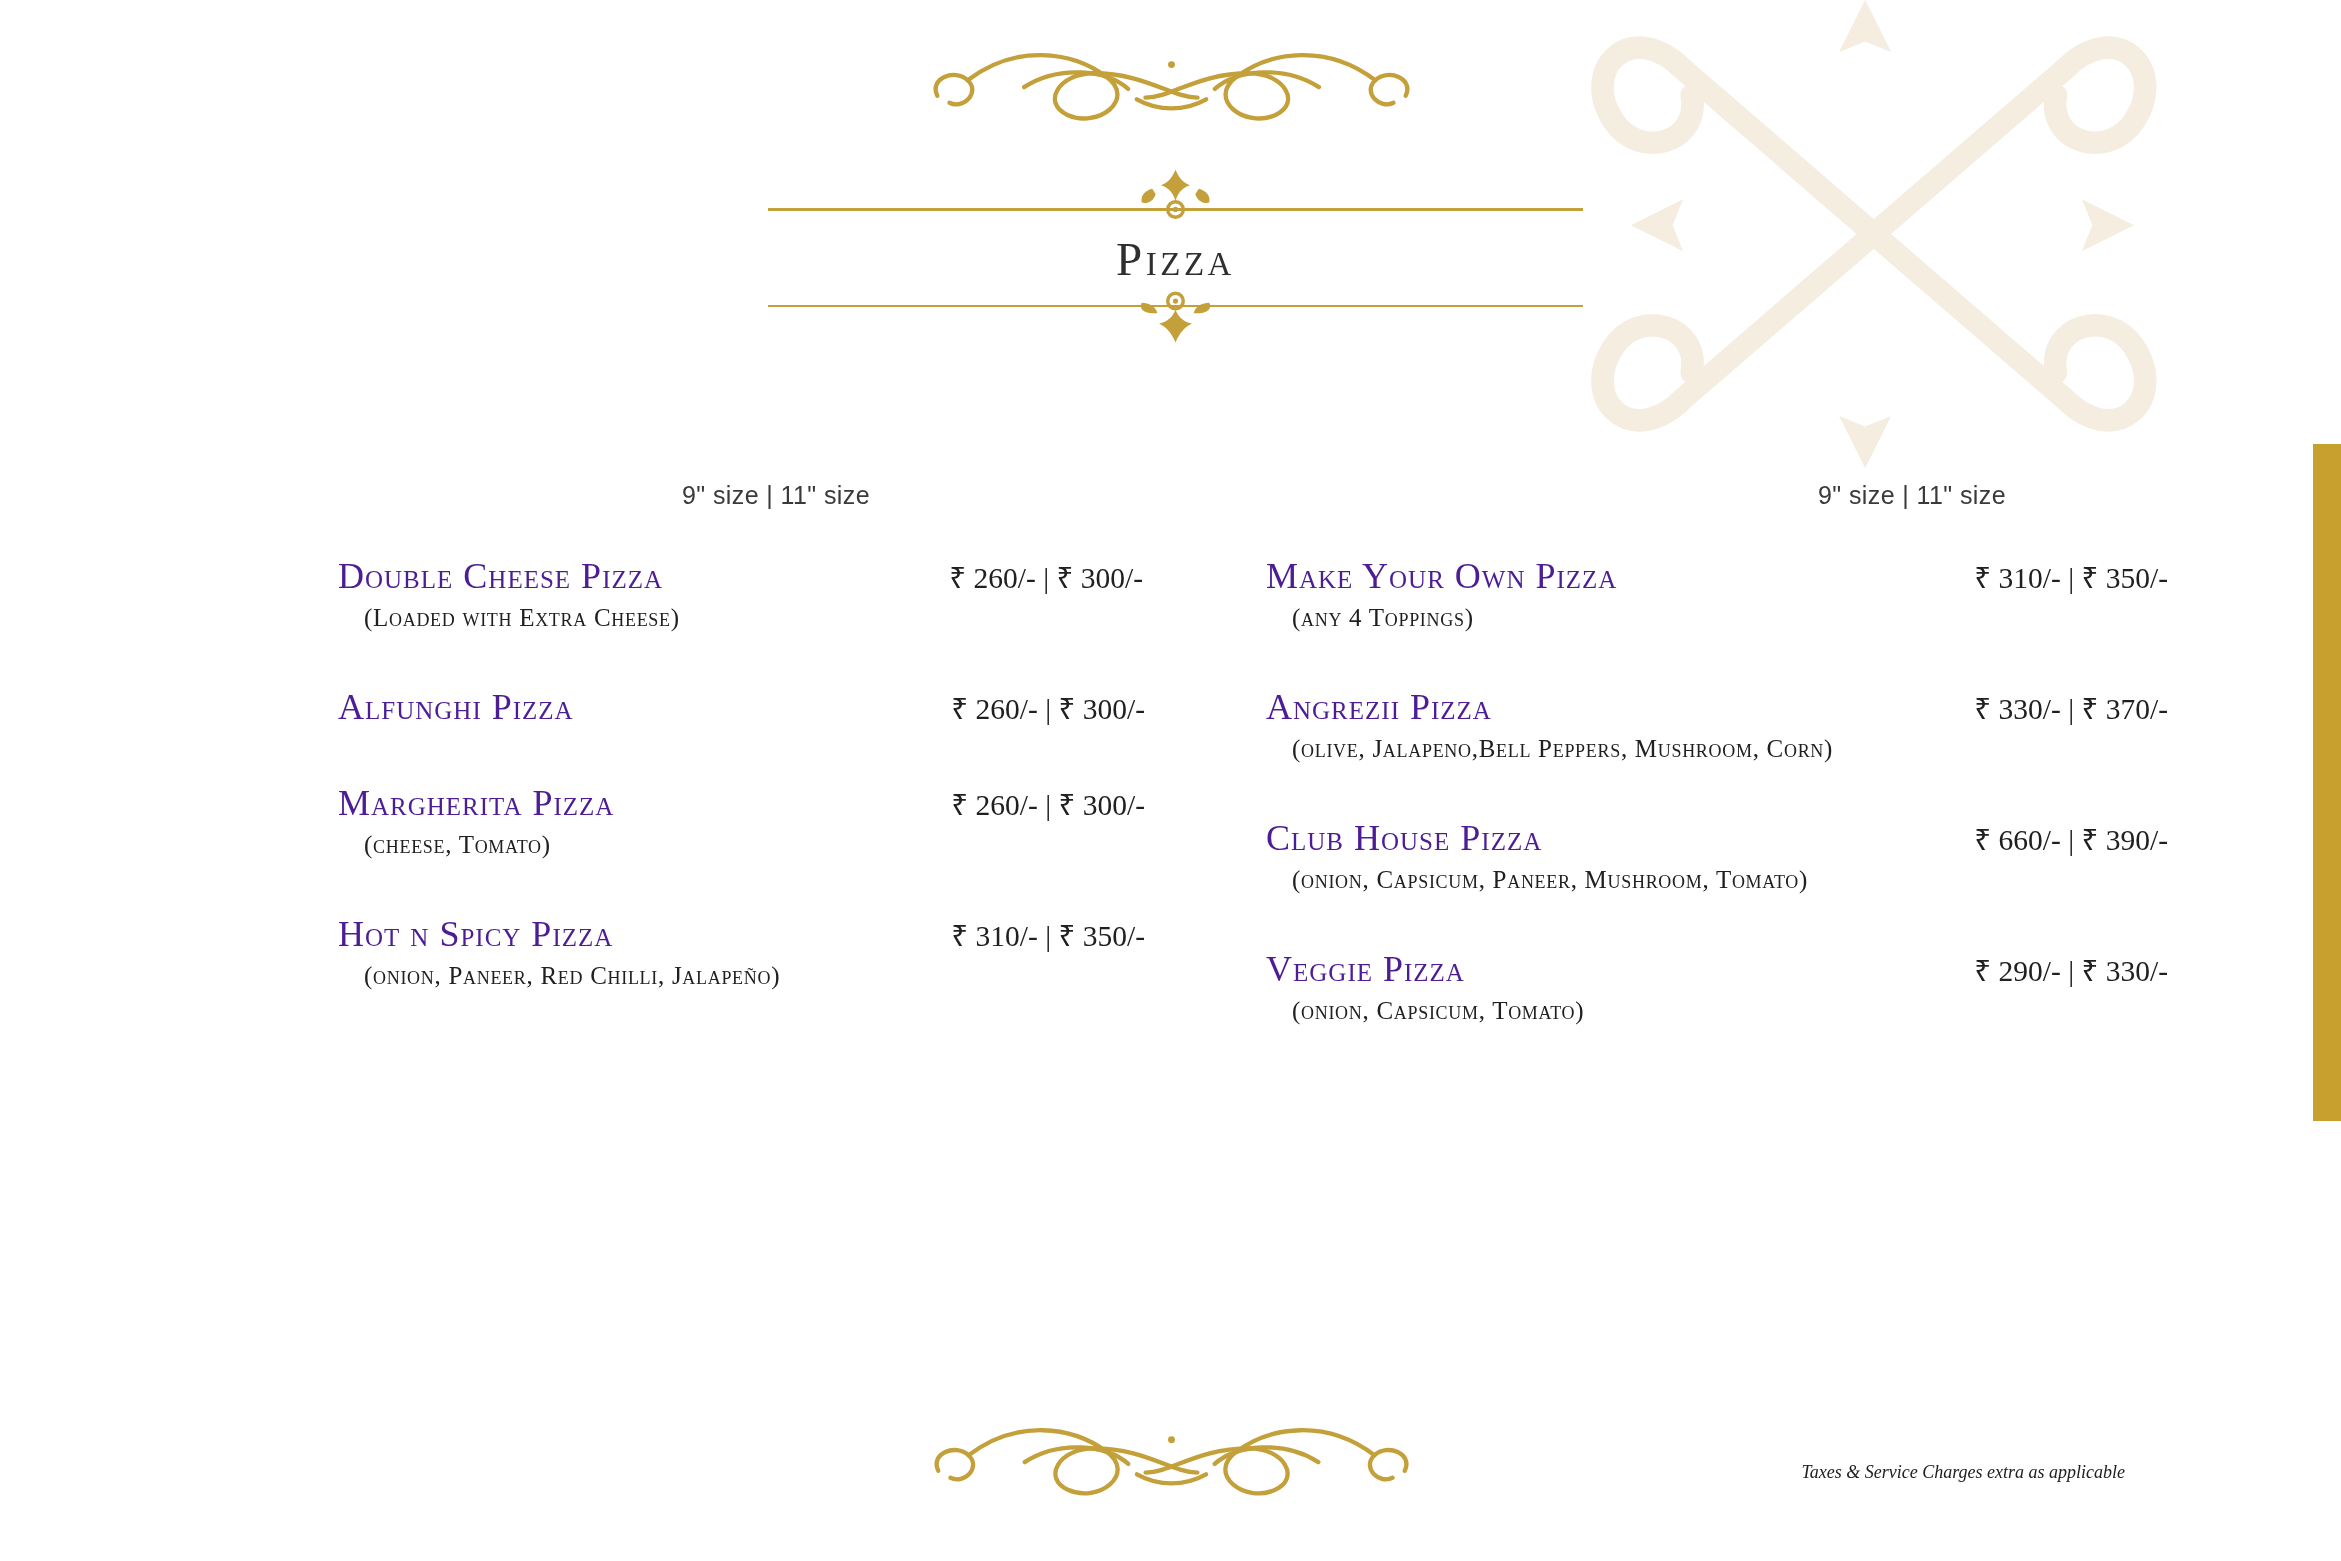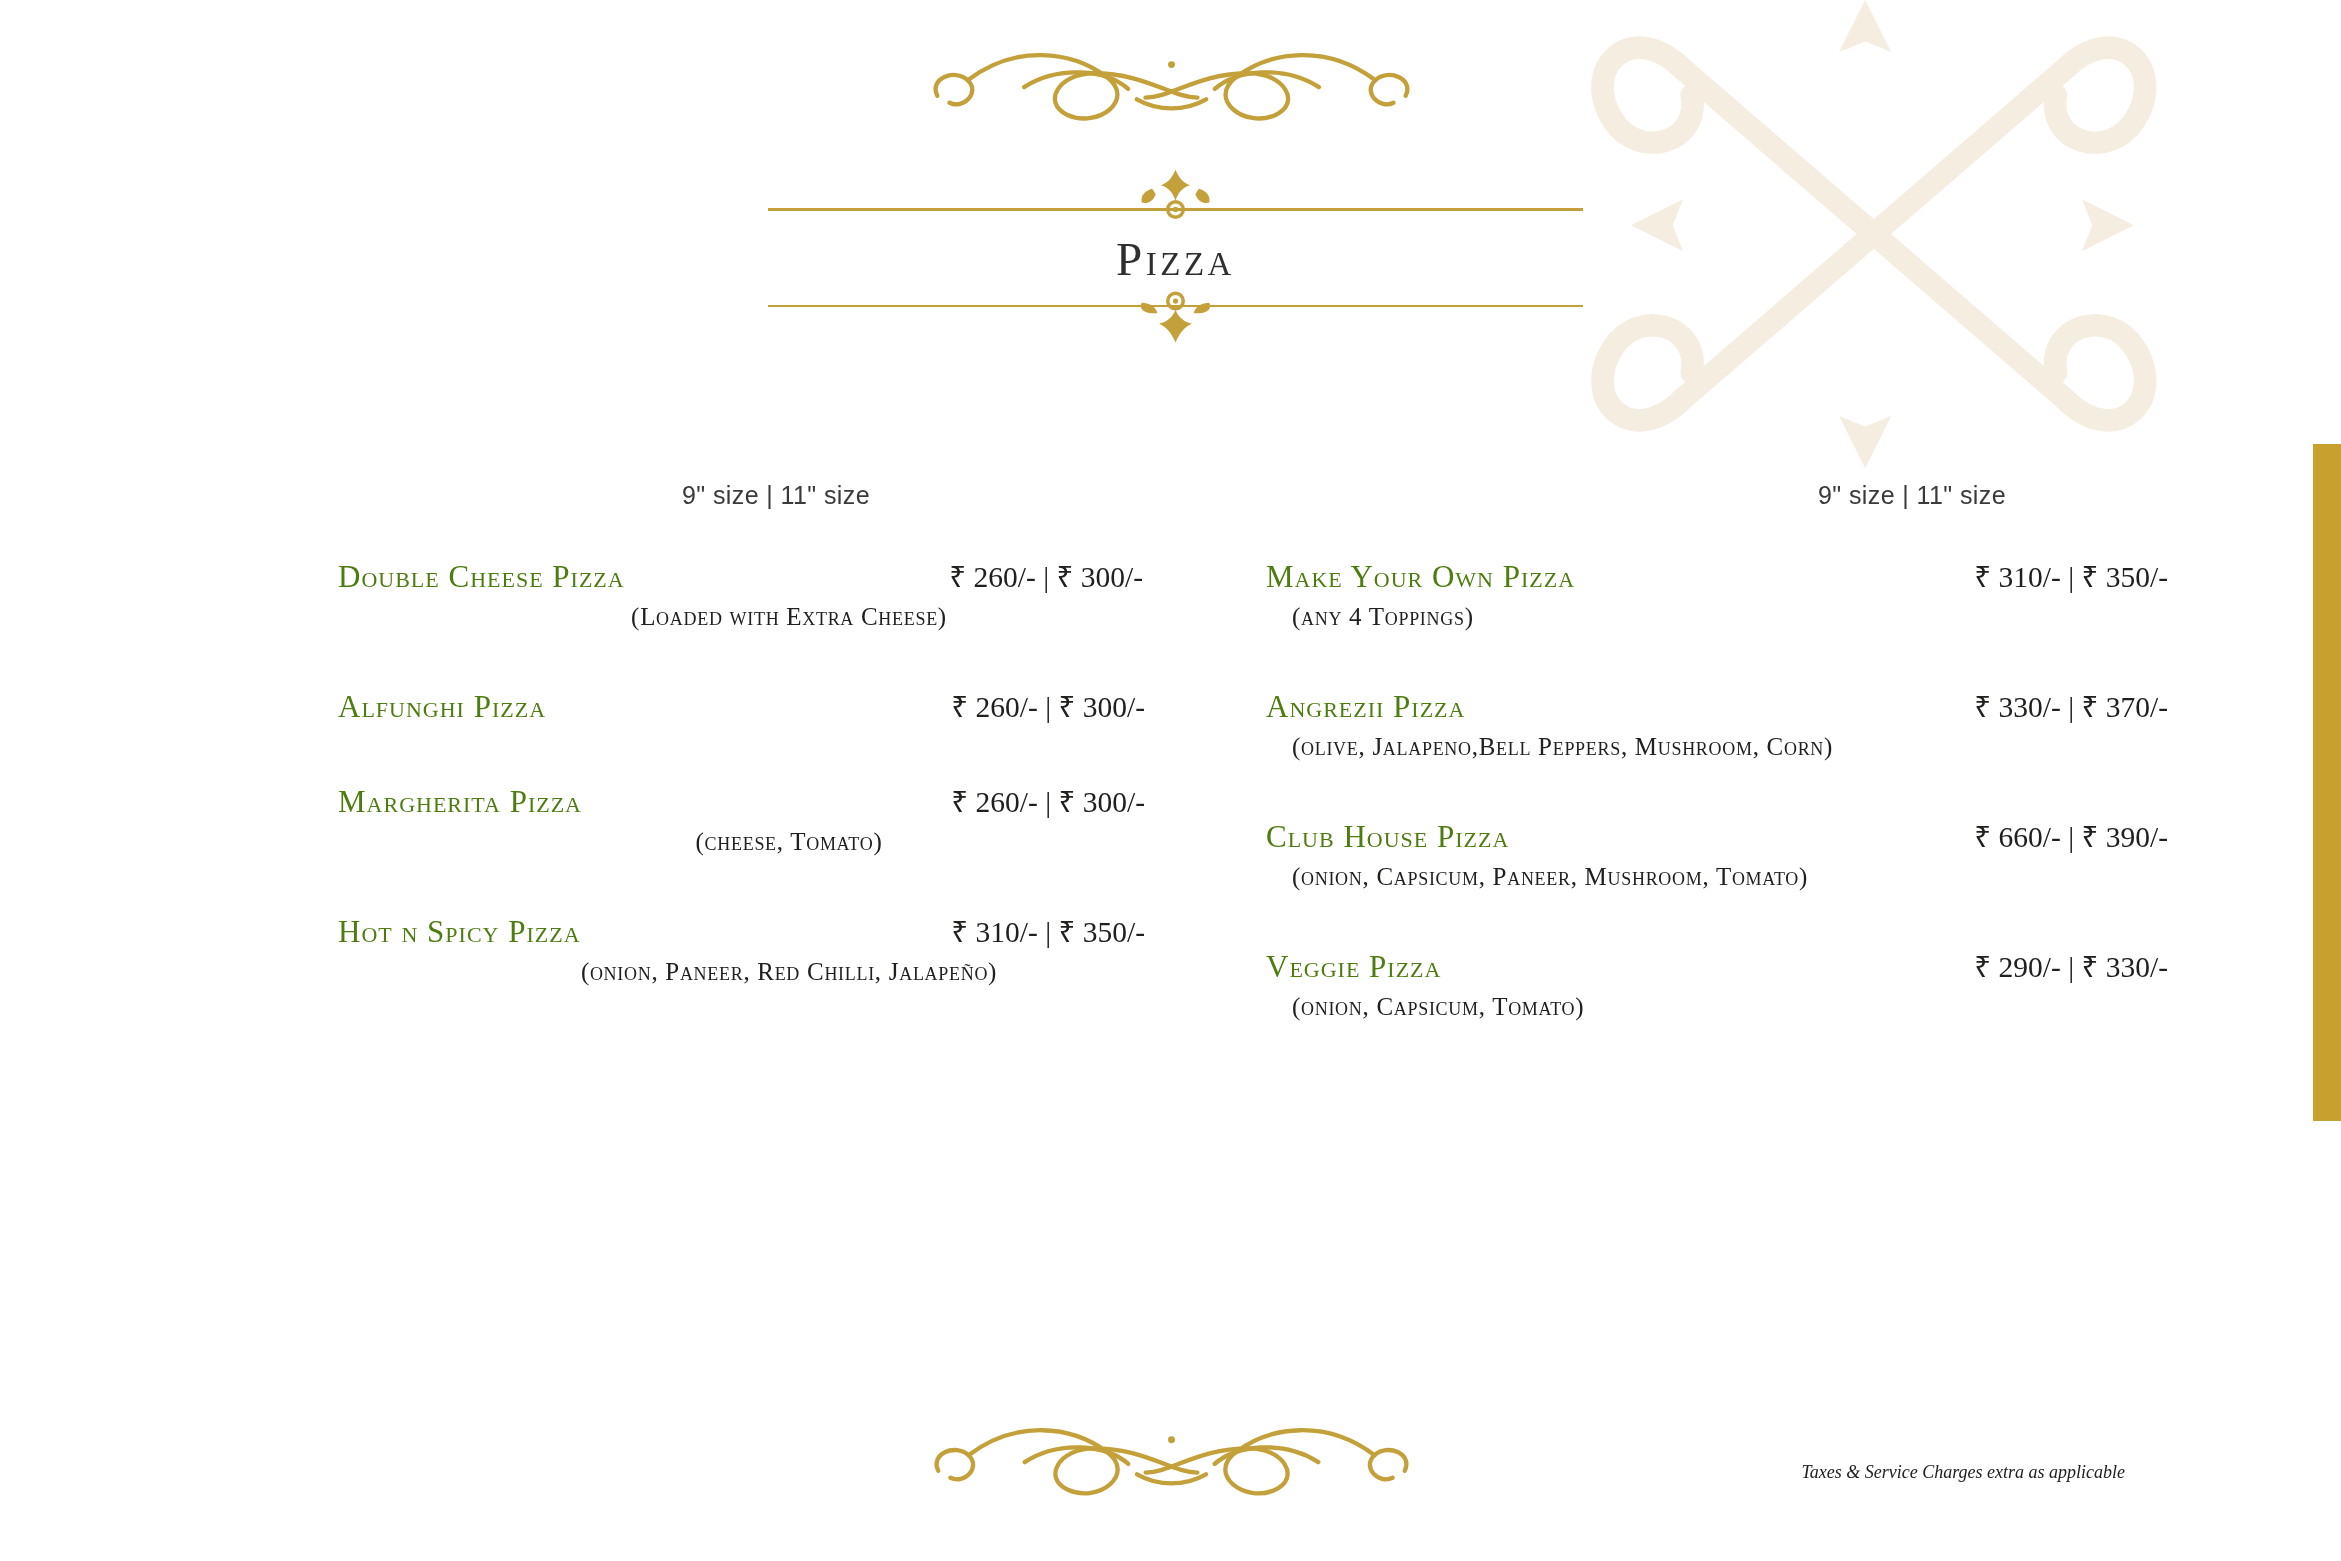--- a/index.html
+++ b/index.html
@@ -110,45 +110,45 @@
     margin-bottom: 54px;
     position: relative;
   }
   .item-row {
     display: flex;
     align-items: baseline;
     justify-content: space-between;
   }
   .item-name {
     font-family: "Liberation Serif", serif;
-    font-size: 31px;
+    font-size: 36px;
     font-variant: small-caps;
     letter-spacing: 1px;
-    color: #4d7c0f;
+    color: #4c1d95;
     white-space: nowrap;
   }
   .item-price {
     font-family: "Liberation Serif", serif;
     font-size: 29.5px;
     color: #20201f;
     white-space: nowrap;
     font-variant: small-caps;
   }
   .item-desc {
     font-family: "Liberation Serif", serif;
     font-size: 25px;
     font-variant: small-caps;
     letter-spacing: 0.7px;
     color: #20201f;
     margin-top: 7px;
   }
 
   
   .col-left .item-name { margin-left: 52px; }
-  .col-left .item-desc { margin-left: 78px; text-align: center; }
+  .col-left .item-desc { margin-left: 78px; }
   .col-left .item-price { margin-right: 69px; }
 
   .col-right .item-name { margin-left: 0; }
   .col-right .item-desc { margin-left: 26px; }
   .col-right .item-price { margin-right: 26px; }
 
   .col-left .item:nth-child(2) .item-price { margin-right: 71px; }
   .col-left .item:nth-child(5) .item-name { margin-left: 52px; }
   .col-left .item:nth-child(5) .item-desc { }
 

